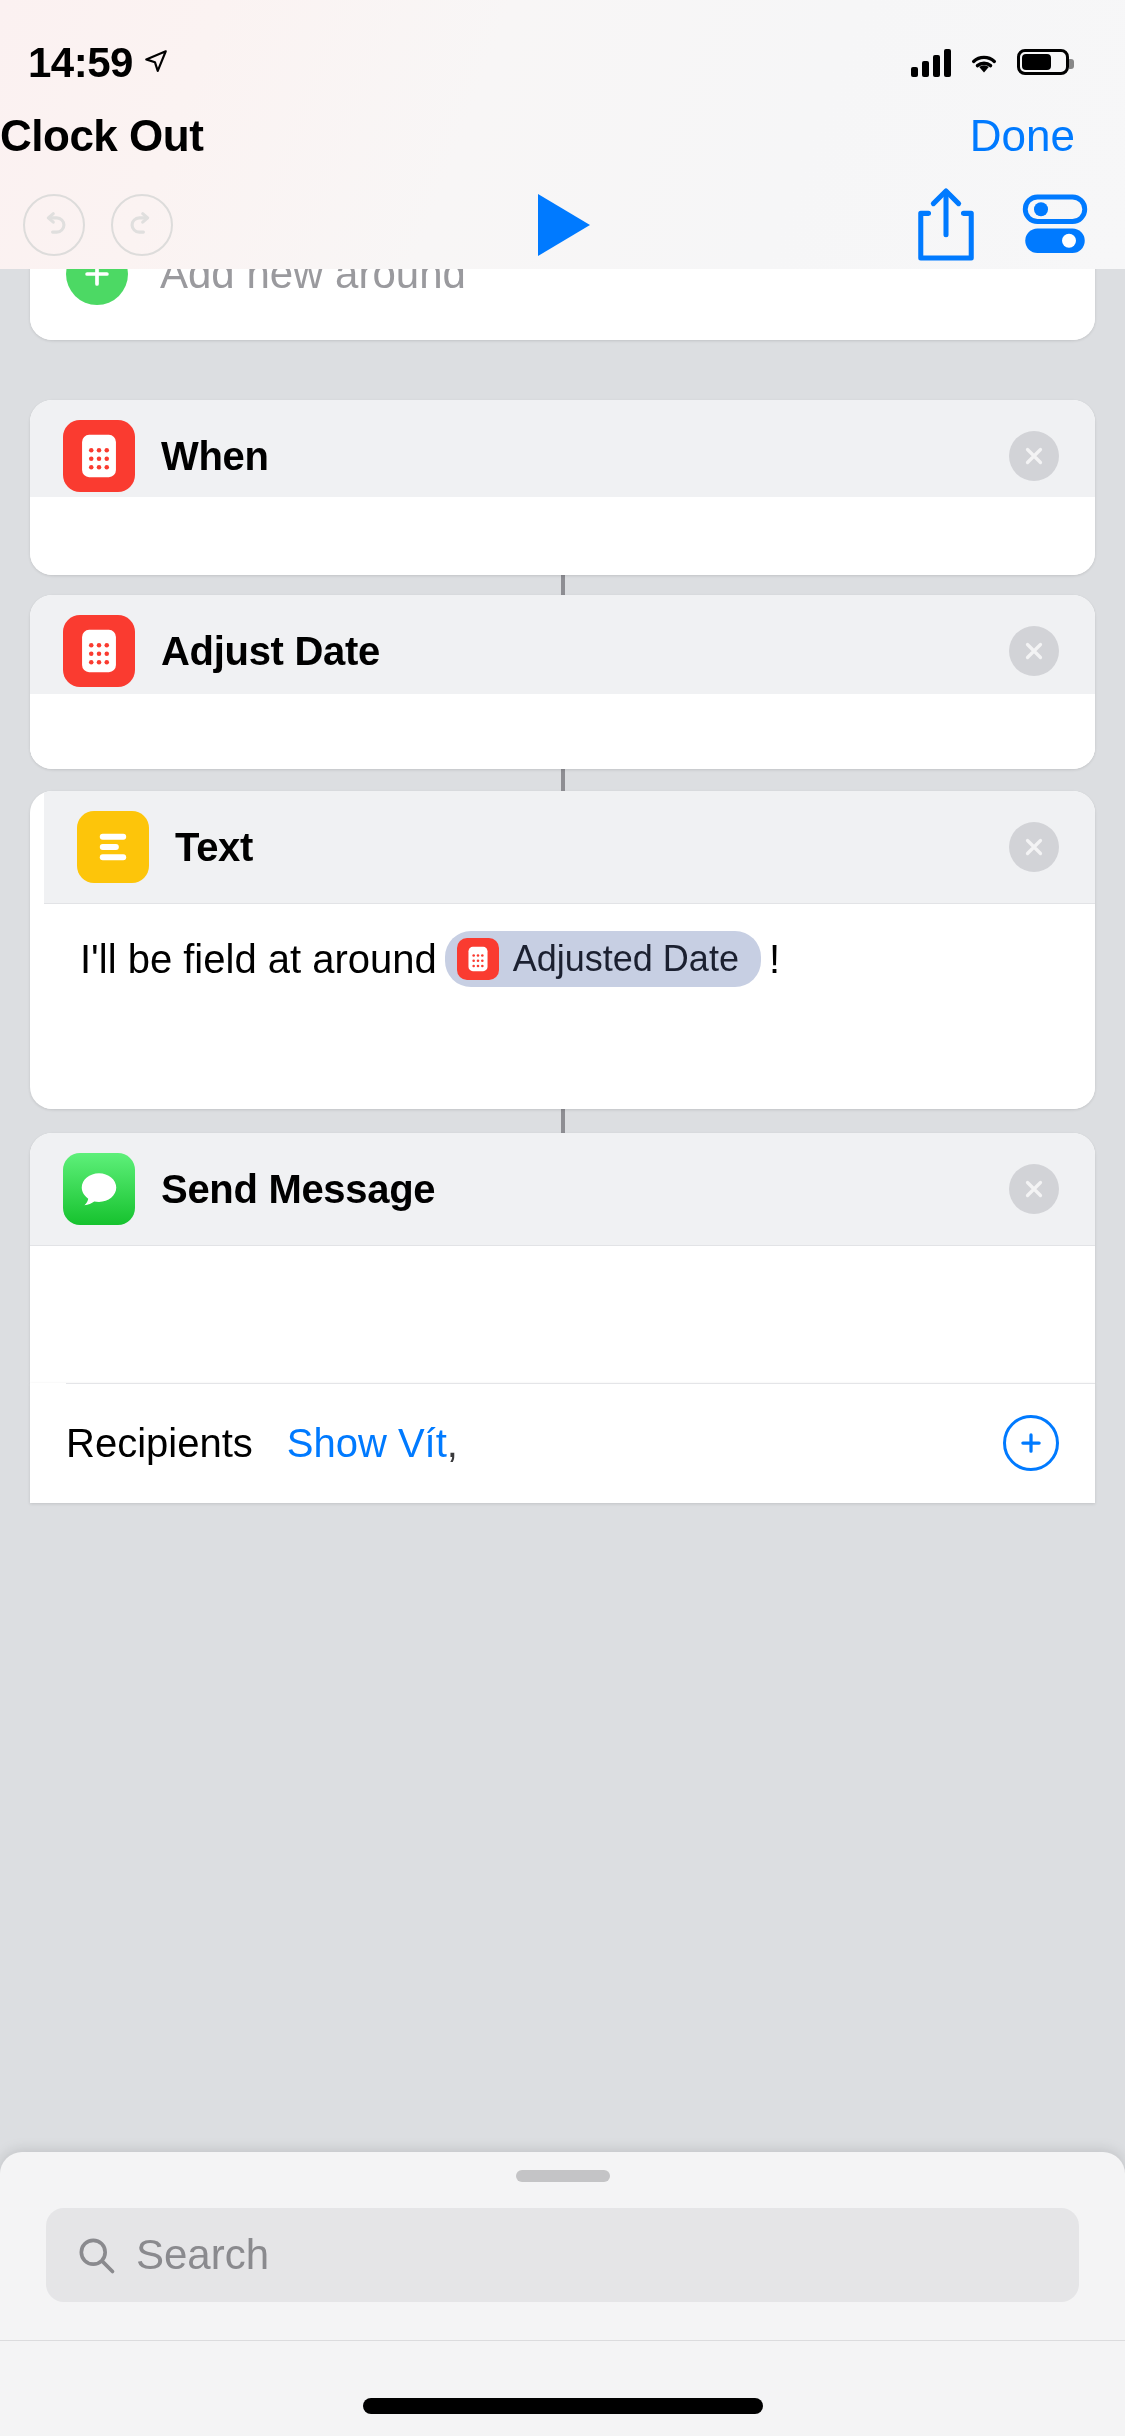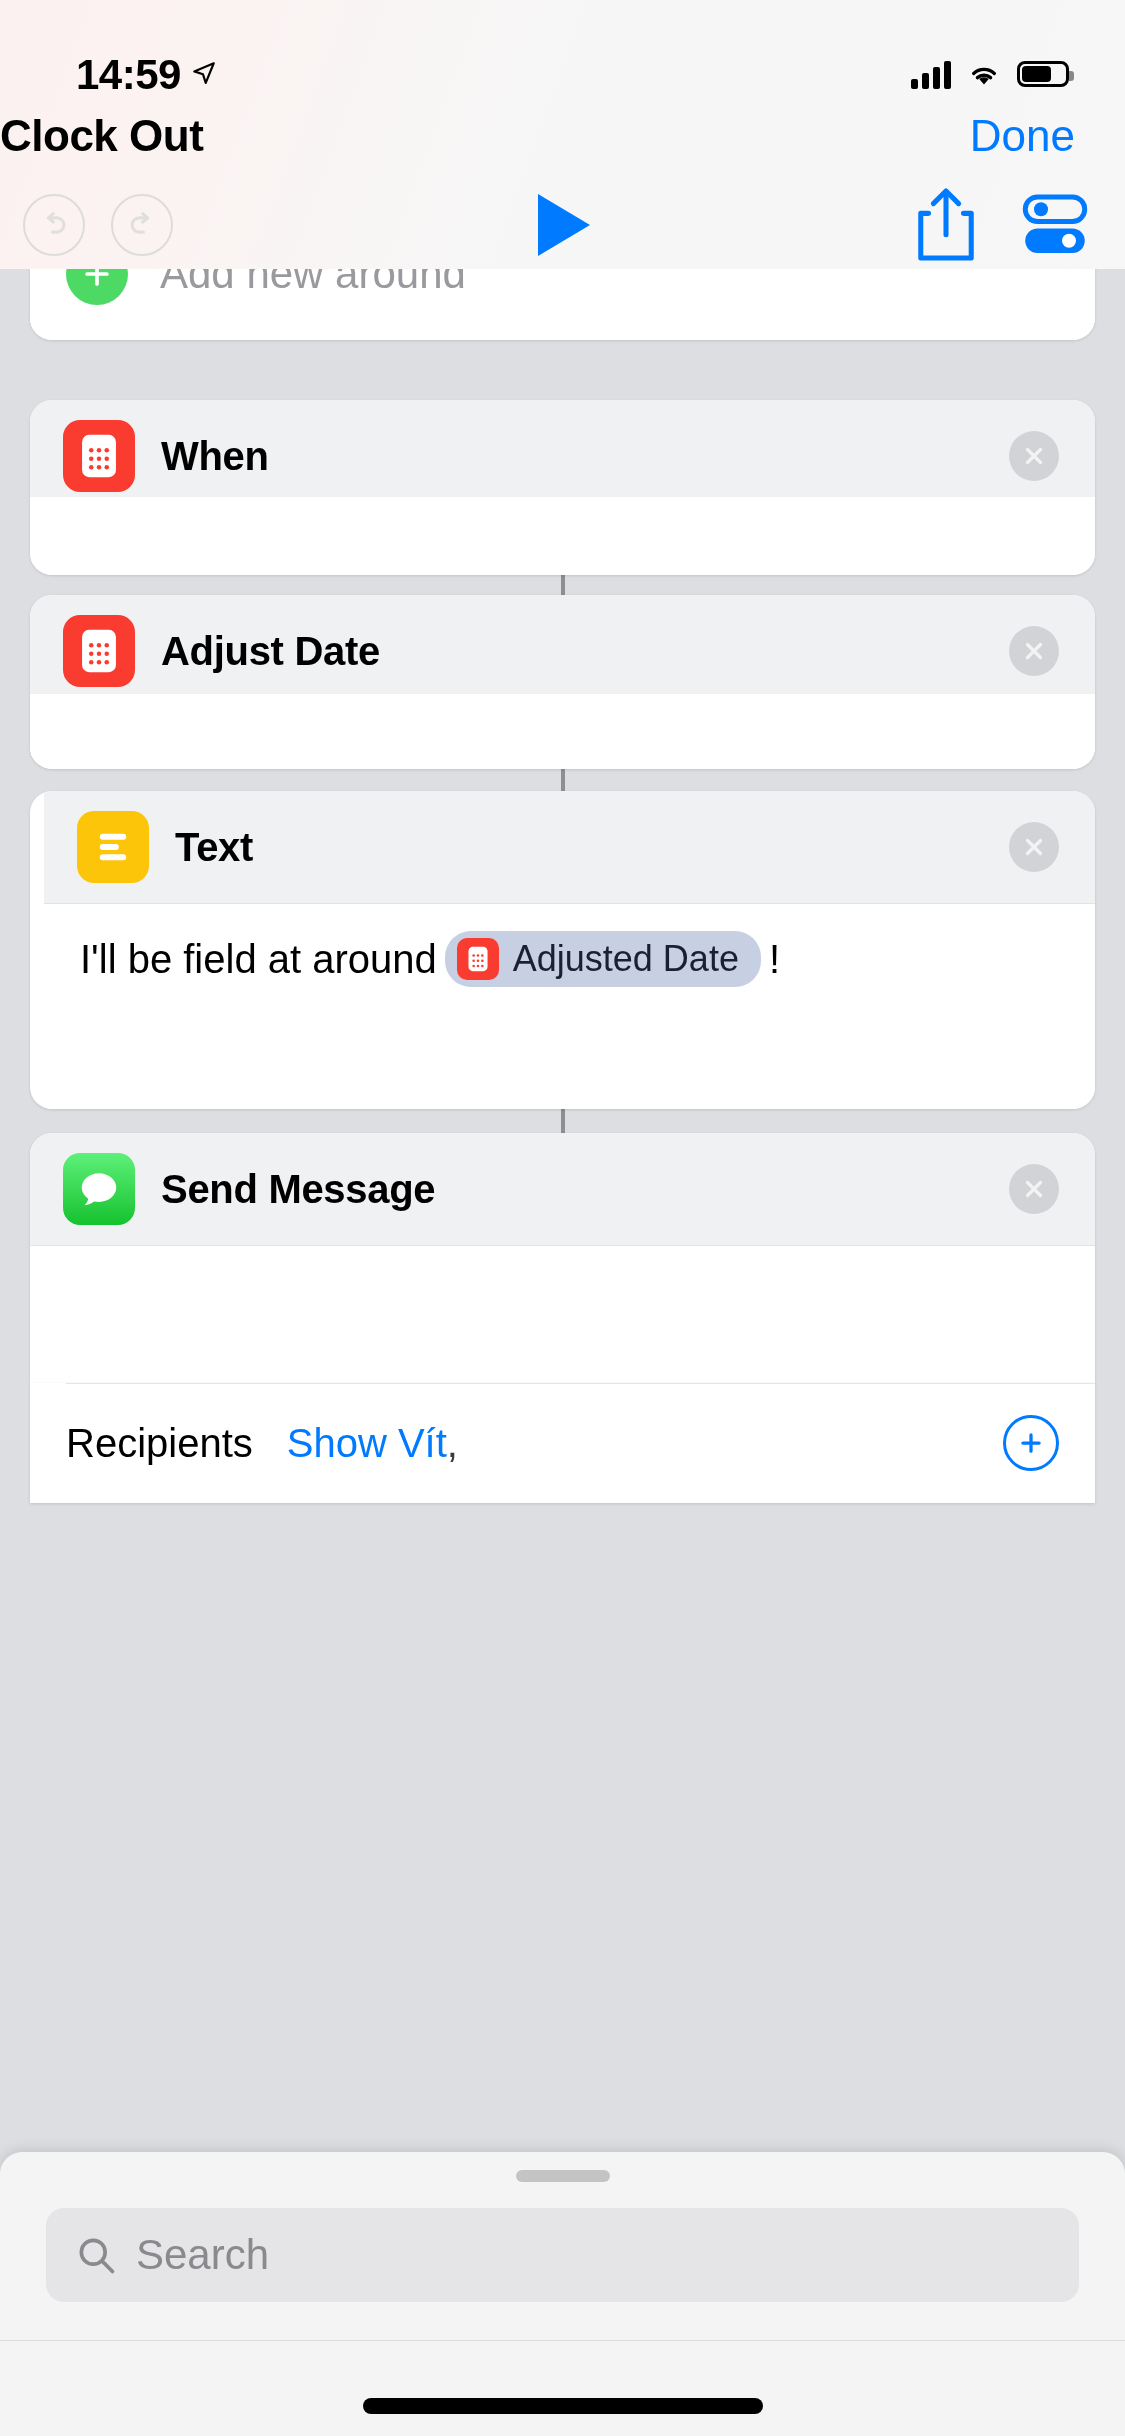--- a/index.html
+++ b/index.html
@@ -12,23 +12,23 @@
     overflow:hidden;
   }
 
   
   .header{
     position:absolute; top:0; left:0; width:1125px; height:269px;
     background:linear-gradient(110deg,#fbf1f1 0%,#fbf3f2 18%,#f8f6f6 42%,#f6f6f7 70%,#f7f7f8 100%);
     z-index:20;
   }
   .statusbar{
-    position:absolute; top:12px; left:0; width:100%; height:100px;
+    position:absolute; top:0; left:0; width:100%; height:100px;
     display:flex; align-items:center; justify-content:space-between;
-    padding:26px 56px 0 76px;
+    padding:26px 56px 0 28px;
   }
   .sb-left{ display:flex; align-items:center; gap:10px; }
   .sb-time{ font-size:42px; font-weight:700; color:#000; letter-spacing:-0.5px; line-height:1; }
   .loc-arrow{ width:26px; height:26px; display:block; margin-top:-4px;}
   .sb-right{ display:flex; align-items:center; gap:15px; margin-top:-2px;}
   .bars{ display:flex; align-items:flex-end; gap:4px; height:30px;}
   .bars i{ display:block; width:7px; background:#000; border-radius:2px;}
   .bars i:nth-child(1){height:10px}
   .bars i:nth-child(2){height:16px}
   .bars i:nth-child(3){height:22px}

